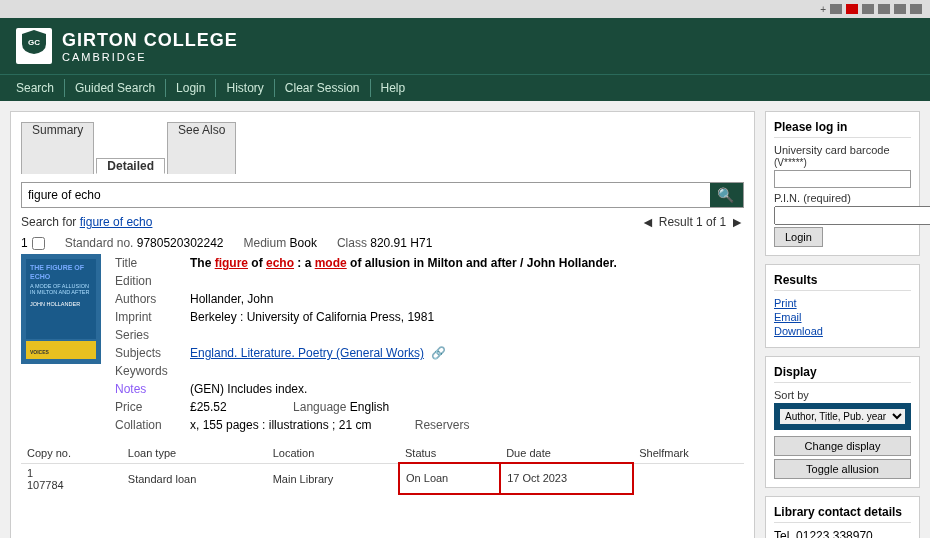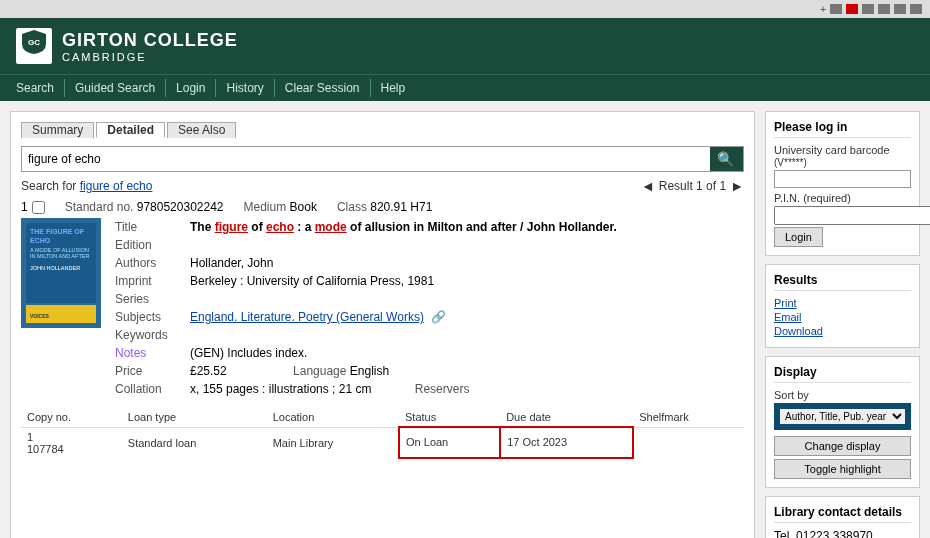--- a/index.html
+++ b/index.html
@@ -21,21 +21,21 @@
     .navbar a:last-child { border-right: none; }
 
     
     .main-container { display: flex; gap: 0; padding: 10px; background: #f0f0f0; }
     .content-area { flex: 1; background: white; border: 1px solid #ccc; padding: 10px; }
     .sidebar { width: 155px; margin-left: 10px; display: flex; flex-direction: column; gap: 8px; }
 
     
     .tabs { display: flex; gap: 2px; margin-bottom: 8px; }
     .tab { padding: 0 10px; border: 1px solid #aaa; border-bottom: none; font-size: 12px; cursor: pointer; background: #e8e8e8; color: #333; }
-    .tab.active { background: white; border-bottom: 1px solid white; color: #333; font-weight: bold; }
+    .tab.active { background: white; border-bottom: 1px solid white; color: #333; font-weight: bold; margin-top: 36px; }
 
     
     .search-bar { display: flex; align-items: center; border: 1px solid #999; margin-bottom: 4px; }
     .search-input { flex: 1; border: none; outline: none; padding: 4px 6px; font-size: 12px; }
     .search-btn { background: #1a4a3a; border: none; color: white; padding: 4px 8px; cursor: pointer; font-size: 14px; }
 
     .advanced-link { color: #0645ad; font-size: 11px; text-decoration: underline; cursor: pointer; }
 
     
     .result-info-bar { display: flex; justify-content: space-between; align-items: center; margin: 6px 0; font-size: 12px; color: #333; }
@@ -282,21 +282,21 @@
       <a>Download</a>
     </div>
 
     <div class="sidebar-panel">
       <h3>Display</h3>
       <label>Sort by</label>
       <select>
         <option>Author, Title, Pub. year</option>
       </select>
       <button style="display:block;width:100%;margin-bottom:3px;">Change display</button>
-      <button style="display:block;width:100%;">Toggle highlight</button>
+      <button style="display:block;width:100%;">Toggle allusion</button>
     </div>
 
     <div class="sidebar-panel">
       <h3>Library contact details</h3>
       <div>
         <span>Tel.</span>
         <span>01223 338970</span>
       </div>
       <a>Email Library</a>
     </div>

